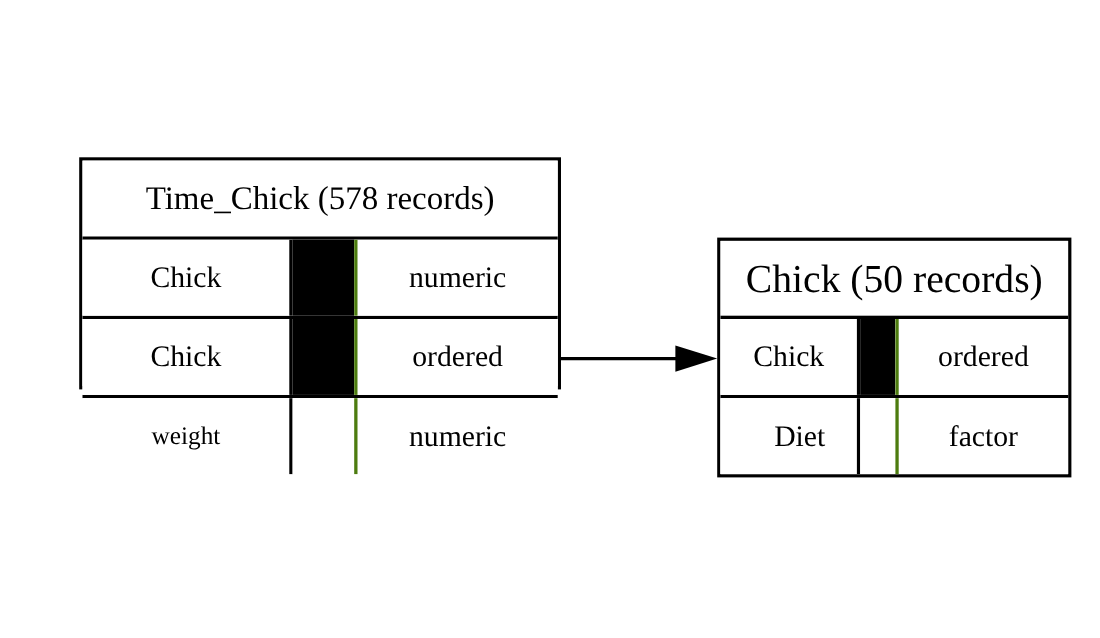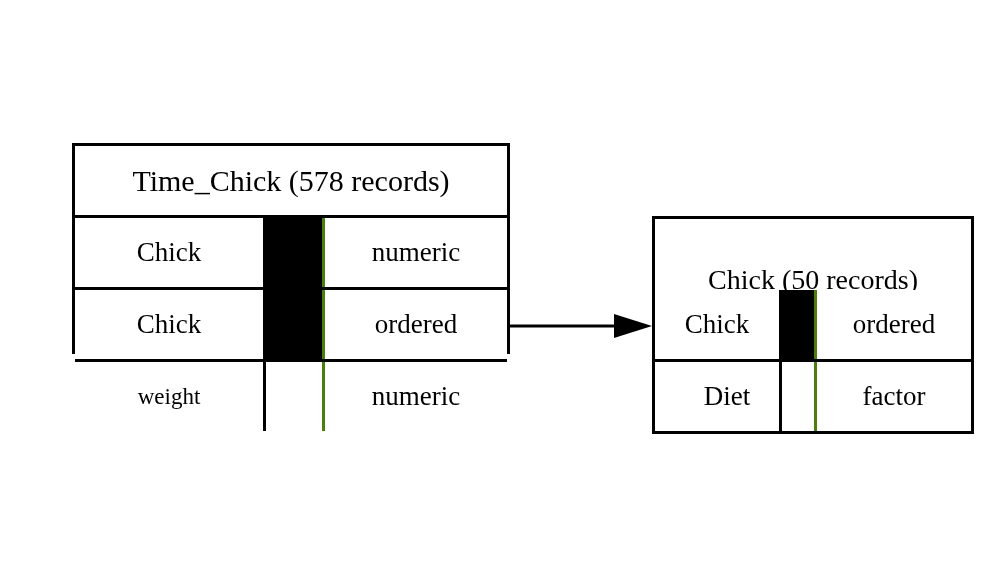--- a/index.html
+++ b/index.html
@@ -111,21 +111,21 @@
 
     <div class="field-row" style="top:216px; height:69px;">
       <div class="cell rule-right" style="left:0px; width:191px; font-size:23px;">weight</div>
       <div class="cell" style="left:191px; width:56px;"></div>
       <div class="cell rule-left" style="left:247px; width:185px; font-size:27px;">numeric</div>
     </div>
   </div>
 
   <div class="entity" style="left:652px; top:216px; width:322px; height:218px;">
 
-    <div class="entity-title" style="height:71px; font-size:28px;margin-top:27px;">Chick (50 records)</div>
+    <div class="entity-title" style="height:71px; font-size:36px;">Chick (50 records)</div>
 
     <div class="field-row has-divider" style="top:71px; height:72px;">
       <div class="cell rule-right" style="left:0px; width:127px; font-size:27px;">Chick</div>
       <div class="cell keybox-filled" style="left:127px; width:32px;"></div>
       <div class="cell rule-left" style="left:159px; width:157px; font-size:27px;">ordered</div>
     </div>
 
     <div class="field-row" style="top:143px; height:69px;">
       <div class="cell rule-right" style="left:0px; width:127px; font-size:27px;padding-left:20px;">Diet</div>
       <div class="cell" style="left:127px; width:32px;"></div>

